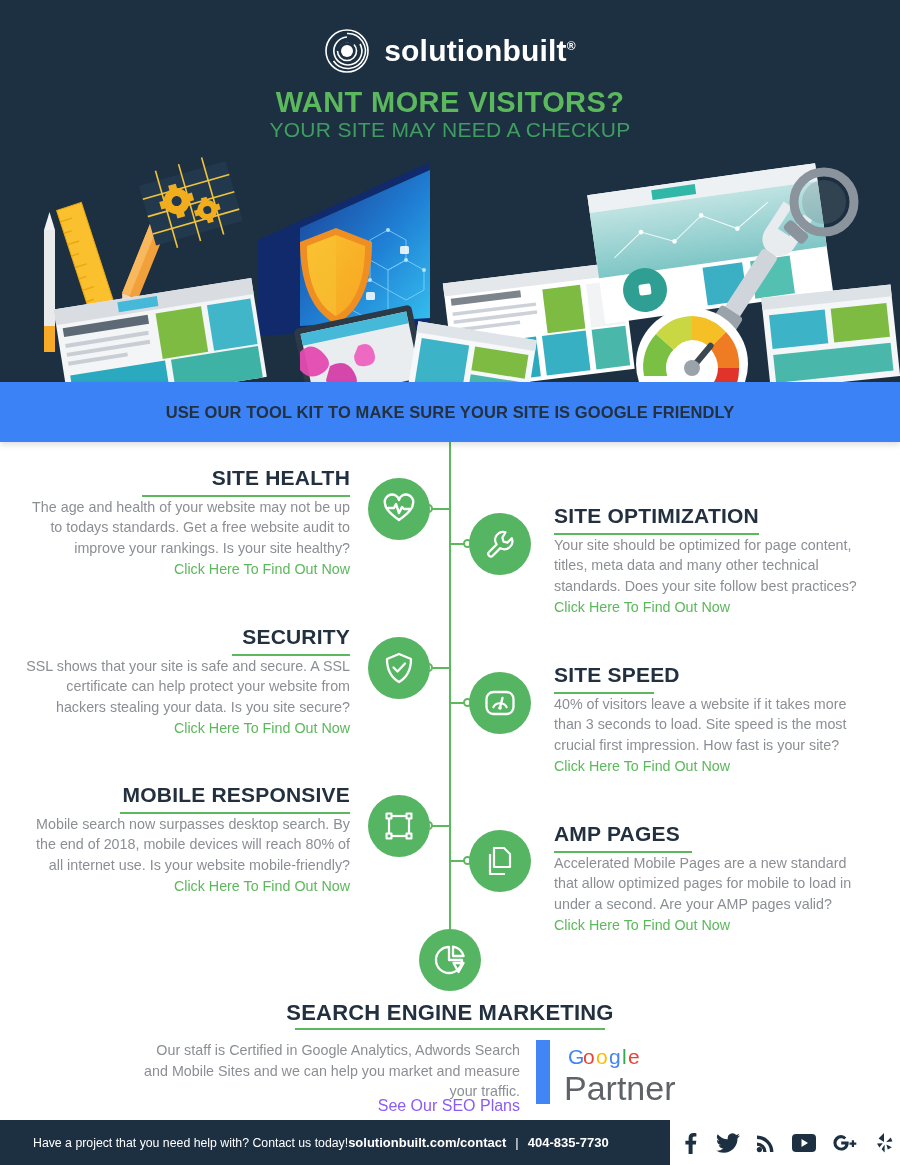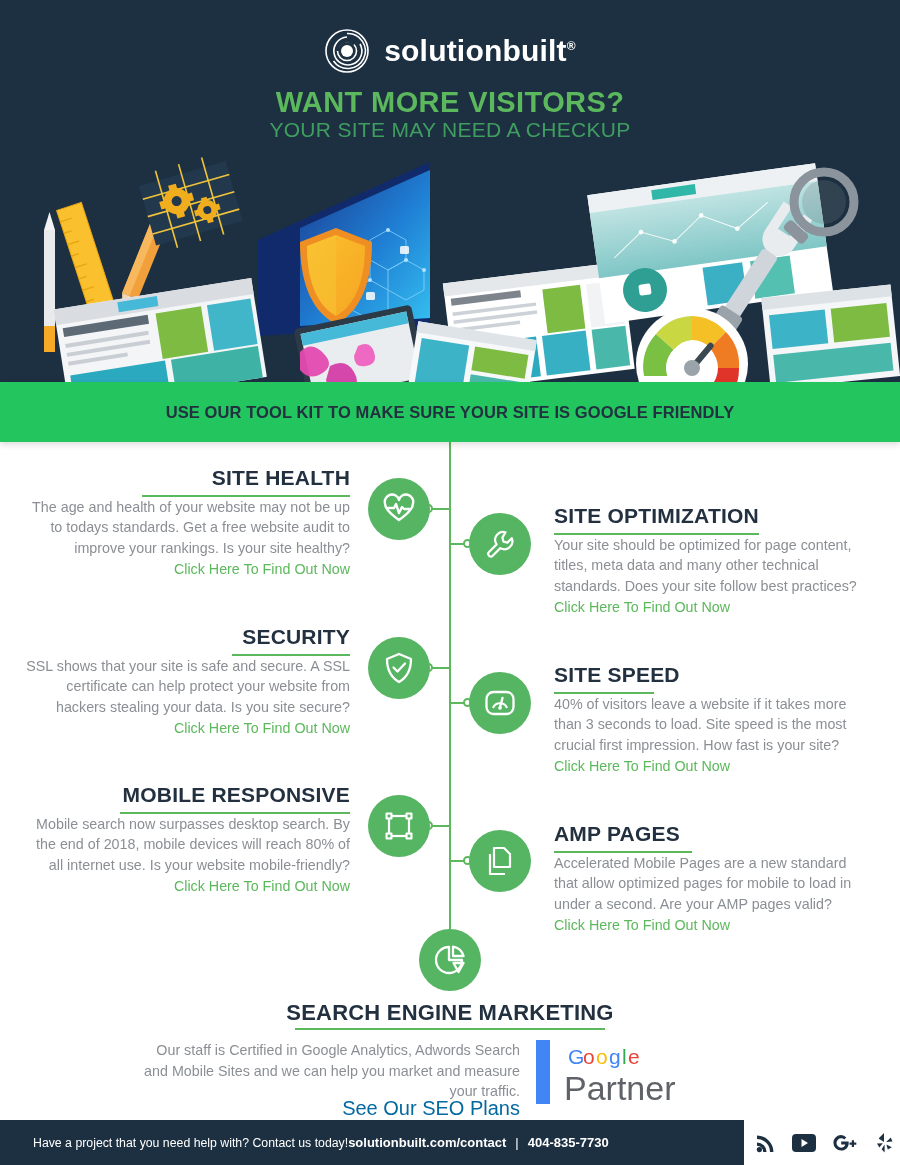--- a/index.html
+++ b/index.html
@@ -36,21 +36,21 @@
     color: #3f9e5f; font-size: 21px; font-weight: normal; letter-spacing: .3px;
   }
 
   
   .hero { position: absolute; left: 0; top: 140px; width: 900px; height: 242px; }
   .hero svg { display: block; }
 
   
   .banner {
     position: absolute; left: 0; top: 382px; width: 900px; height: 60px;
-    background: #22c55e; display: flex; align-items: center; justify-content: center;
+    background: #3b82f6; display: flex; align-items: center; justify-content: center;
     box-shadow: 0 3px 6px rgba(0,0,0,.13);
     z-index: 5;
   }
   .banner-text {
     color: #22303f; font-size: 16.5px; font-weight: bold; letter-spacing: .1px;
   }
 
   
   .main {
     position: absolute; left: 0; top: 442px; width: 900px; height: 678px;
@@ -98,29 +98,29 @@
   .sem-rule {
     position: absolute; left: 295px; top: 586px; width: 310px; height: 2px;
     background: #5cb85c;
   }
   .sem-body {
     position: absolute; left: 130px; top: 598px; width: 390px;
     text-align: right; color: #8b8f94; font-size: 14.3px; line-height: 1.45;
   }
   .sem-link {
     position: absolute; left: 130px; top: 655px; width: 390px;
-    text-align: right; color: #0369a1; font-size: 20px; cursor: pointer;
+    text-align: right; color: #8b5cf6; font-size: 16px; cursor: pointer;
   }
 
   .gp-badge { position: absolute; left: 534px; top: 1036px; width: 160px; height: 74px; }
 
   
   .footer { position: absolute; left: 0; top: 1120px; width: 900px; height: 45px; background: #fff; }
   .footer-panel {
-    position: absolute; left: 0; top: 0; width: 744px; height: 45px;
+    position: absolute; left: 0; top: 0; width: 670px; height: 45px;
     background: #1d3042; display: flex; align-items: center;
   }
   .f-text { color: #fff; font-size: 12.3px; margin-left: 33px; }
   .f-strong { color: #fff; font-size: 13px; font-weight: bold; }
   .f-sep { color: #fff; font-size: 13px; margin: 0 9px; }
   .f-phone { color: #fff; font-size: 13px; font-weight: bold; }
   .social {
     position: absolute; left: 672px; top: 0; height: 45px; width: 228px;
     display: flex; align-items: center; gap: 16px; padding-left: 8px;
   }

